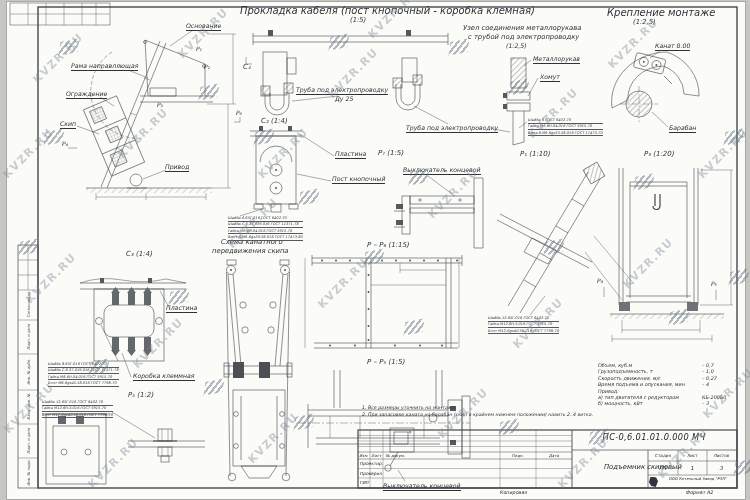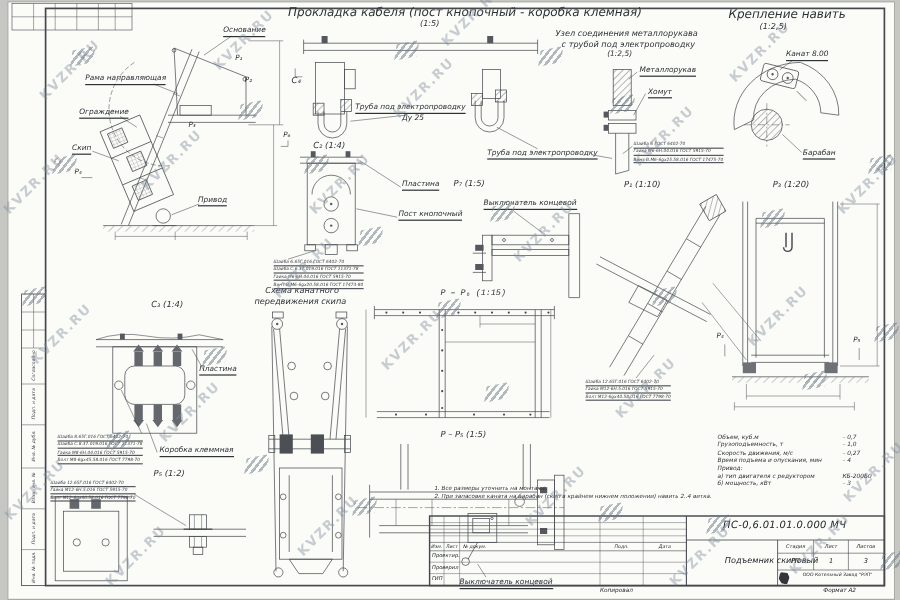--- a/index.html
+++ b/index.html
@@ -432,35 +432,35 @@
       <line x1="370" y1="430" x2="370" y2="488" stroke-width="0.35"></line>
       <line x1="383" y1="430" x2="383" y2="488" stroke-width="0.35"></line>
       <line x1="500" y1="430" x2="500" y2="488" stroke-width="0.35"></line>
       <line x1="536" y1="430" x2="536" y2="488" stroke-width="0.35"></line>
     </g>
   </g>
 </svg>
 
 <div class="lbl big" style="left:240px;top:5px;">Прокладка кабеля (пост кнопочный - коробка клемная)</div>
 <div class="lbl mid" style="left:350px;top:17px;text-align:center;">(1:5)</div>
-<div class="lbl big" style="left:607px;top:7px;">Крепление навить</div>
+<div class="lbl big" style="left:607px;top:7px;">Крепление монтаже</div>
 <div class="lbl mid" style="left:633px;top:19px;">(1:2,5)</div>
 <div class="lbl mid" style="left:463px;top:25px;">Узел соединения металлорукава</div>
 <div class="lbl mid" style="left:468px;top:34px;">с трубой под электропроводку</div>
 <div class="lbl" style="left:506px;top:43px;">(1:2,5)</div>
 <div class="lbl mid" style="left:221px;top:239px;">Схема канатного</div>
 <div class="lbl mid" style="left:212px;top:248px;">передвижения скипа</div>
 
 <div class="lbl vlabel" style="left:243px;top:64px;">C₄</div>
 <div class="lbl vlabel" style="left:261px;top:118px;">C₂ (1:4)</div>
 <div class="lbl vlabel" style="left:126px;top:251px;">C₃ (1:4)</div>
 <div class="lbl vlabel" style="left:378px;top:150px;">P₇ (1:5)</div>
 <div class="lbl vlabel" style="left:520px;top:151px;">P₁ (1:10)</div>
 <div class="lbl vlabel" style="left:644px;top:151px;">P₃ (1:20)</div>
-<div class="lbl vlabel" style="left:367px;top:242px;font-family:Liberation Mono, monospace;">P – P₆ (1:15)</div>
+<div class="lbl vlabel" style="left:367px;top:242px;">P – P₆ (1:15)</div>
 <div class="lbl vlabel" style="left:367px;top:359px;">P – P₅ (1:5)</div>
 <div class="lbl vlabel" style="left:128px;top:392px;">P₅ (1:2)</div>
 
 <div class="lbl mark" style="left:196px;top:46px;">P₁</div>
 <div class="lbl mark" style="left:204px;top:64px;">P₂</div>
 <div class="lbl mark" style="left:157px;top:102px;">P₃</div>
 <div class="lbl mark" style="left:236px;top:110px;">P₆</div>
 <div class="lbl mark" style="left:62px;top:141px;">P₄</div>
 <div class="lbl mark" style="left:597px;top:278px;">P₄</div>
 <div class="lbl mark" style="left:711px;top:281px;">P₅</div>

